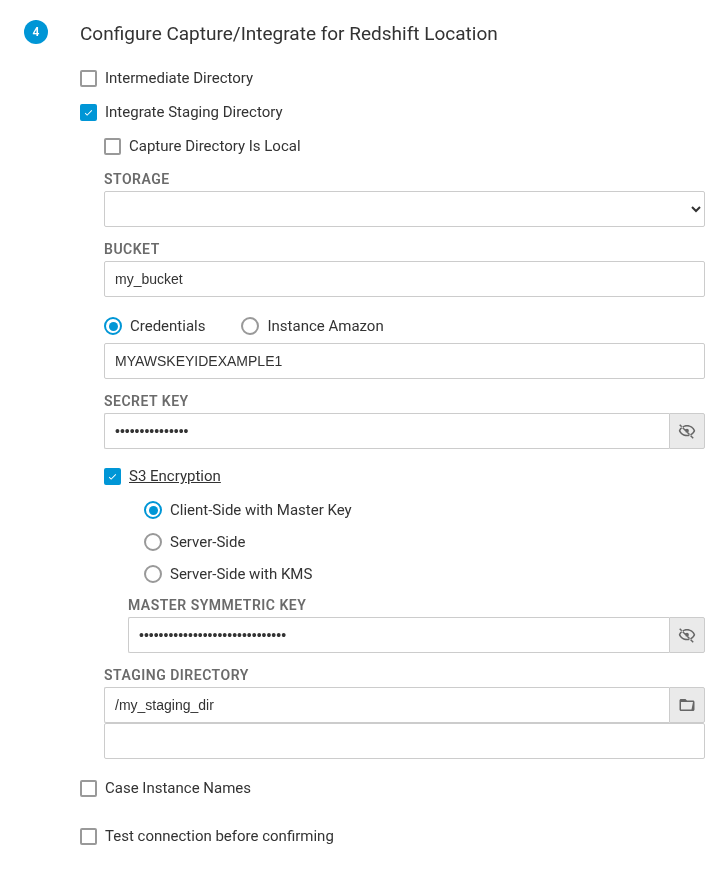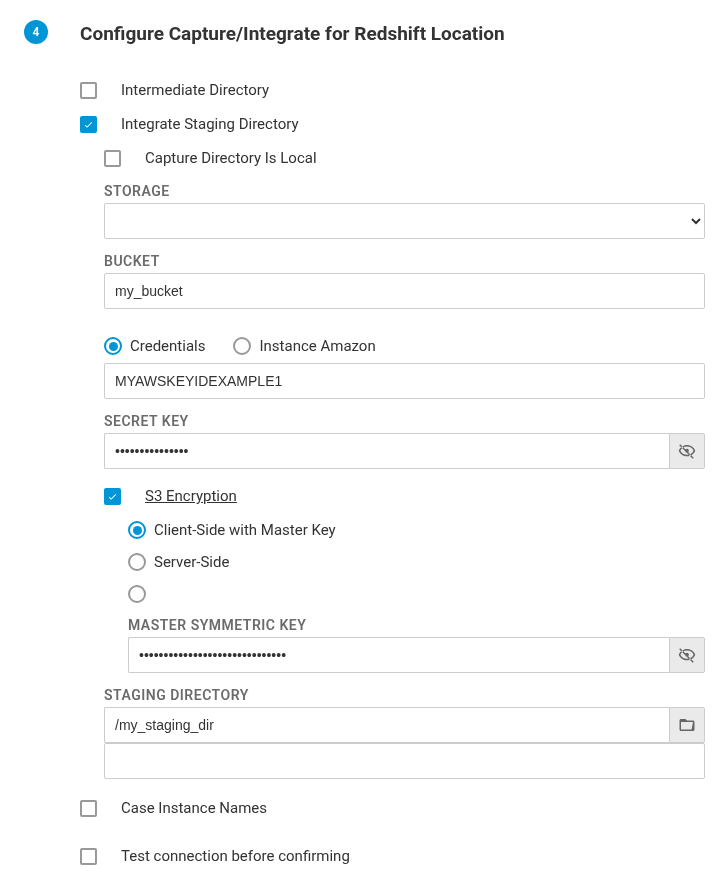--- a/index.html
+++ b/index.html
@@ -41,30 +41,30 @@
       bottom: -20px;
       width: 2px;
       background: #0096d6;
     }
     .step-content {
       flex: 1;
       padding-left: 30px;
     }
     h2 {
       font-size: 19px;
-      font-weight: 700;
-      color: #333;
-      margin-bottom: 36px;
+      font-weight: 400;
+      color: #333;
+      margin-bottom: 24px;
       margin-top: 2px;
     }
     .checkbox-row {
       display: flex;
       align-items: center;
       margin-bottom: 16px;
-      gap: 24px;
+      gap: 8px;
     }
     .checkbox {
       width: 17px;
       height: 17px;
       border: 2px solid #999;
       border-radius: 2px;
       display: inline-flex;
       align-items: center;
       justify-content: center;
       flex-shrink: 0;
@@ -124,22 +124,22 @@
       background: #eaeaea;
       display: flex;
       align-items: center;
       justify-content: center;
       cursor: pointer;
       border-top-right-radius: 2px;
       border-bottom-right-radius: 2px;
     }
     .radio-row {
       display: flex;
-      gap: 28px;
-      margin-top: 28px;
+      gap: 36px;
+      margin-top: 20px;
       margin-bottom: 8px;
     }
     .radio-option {
       display: flex;
       align-items: center;
       gap: 8px;
       cursor: pointer;
     }
     .radio-circle {
       width: 18px;
@@ -161,20 +161,21 @@
       background: #0096d6;
       display: none;
     }
     .radio-circle.selected .radio-dot { display: block; }
     .radio-label {
       font-size: 15px;
       color: #333;
     }
     .radio-vertical .radio-option {
       margin-bottom: 14px;
+      margin-left: 16px;
     }
     .spacer-top { margin-top: 30px; }
   </style>
 </head>
 <body>
 
 <div class="step-container">
   <div class="step-rail">
     <div class="step-line"></div>
     <div class="step-badge">4</div>
@@ -262,20 +263,21 @@
               <span class="radio-dot"></span>
             </span>
           <span class="radio-label">Client-Side with Master Key</span>
         </div>
         <div class="radio-option">
           <span class="radio-circle"></span>
           <span class="radio-label">Server-Side</span>
         </div>
         <div class="radio-option">
           <span class="radio-circle"></span>
+          <span class="radio-label">Server-Side with KMS</span>
         </div>
 
         <div class="field-label" style="margin-top:4px;">MASTER SYMMETRIC KEY</div>
         <div class="input-with-icon">
           <input type="password" value="••••••••••••••••••••••••••••••" style="">
           <div class="input-addon">
             <svg width="18" height="18" viewBox="0 0 24 24">
                 <path fill="#666" d="M12 6a9.77 9.77 0 018.82 5.5A9.77 9.77 0 0112 17a9.77 9.77 0 01-8.82-5.5A9.77 9.77 0 0112 6m0-2C7 4 2.73 7.11 1 11.5 2.73 15.89 7 19 12 19s9.27-3.11 11-7.5C21.27 7.11 17 4 12 4zm0 5a2.5 2.5 0 010 5 2.5 2.5 0 010-5M3 3l18 18-1.4 1.4L1.6 4.4 3 3z"></path>
               </svg>
           </div>

